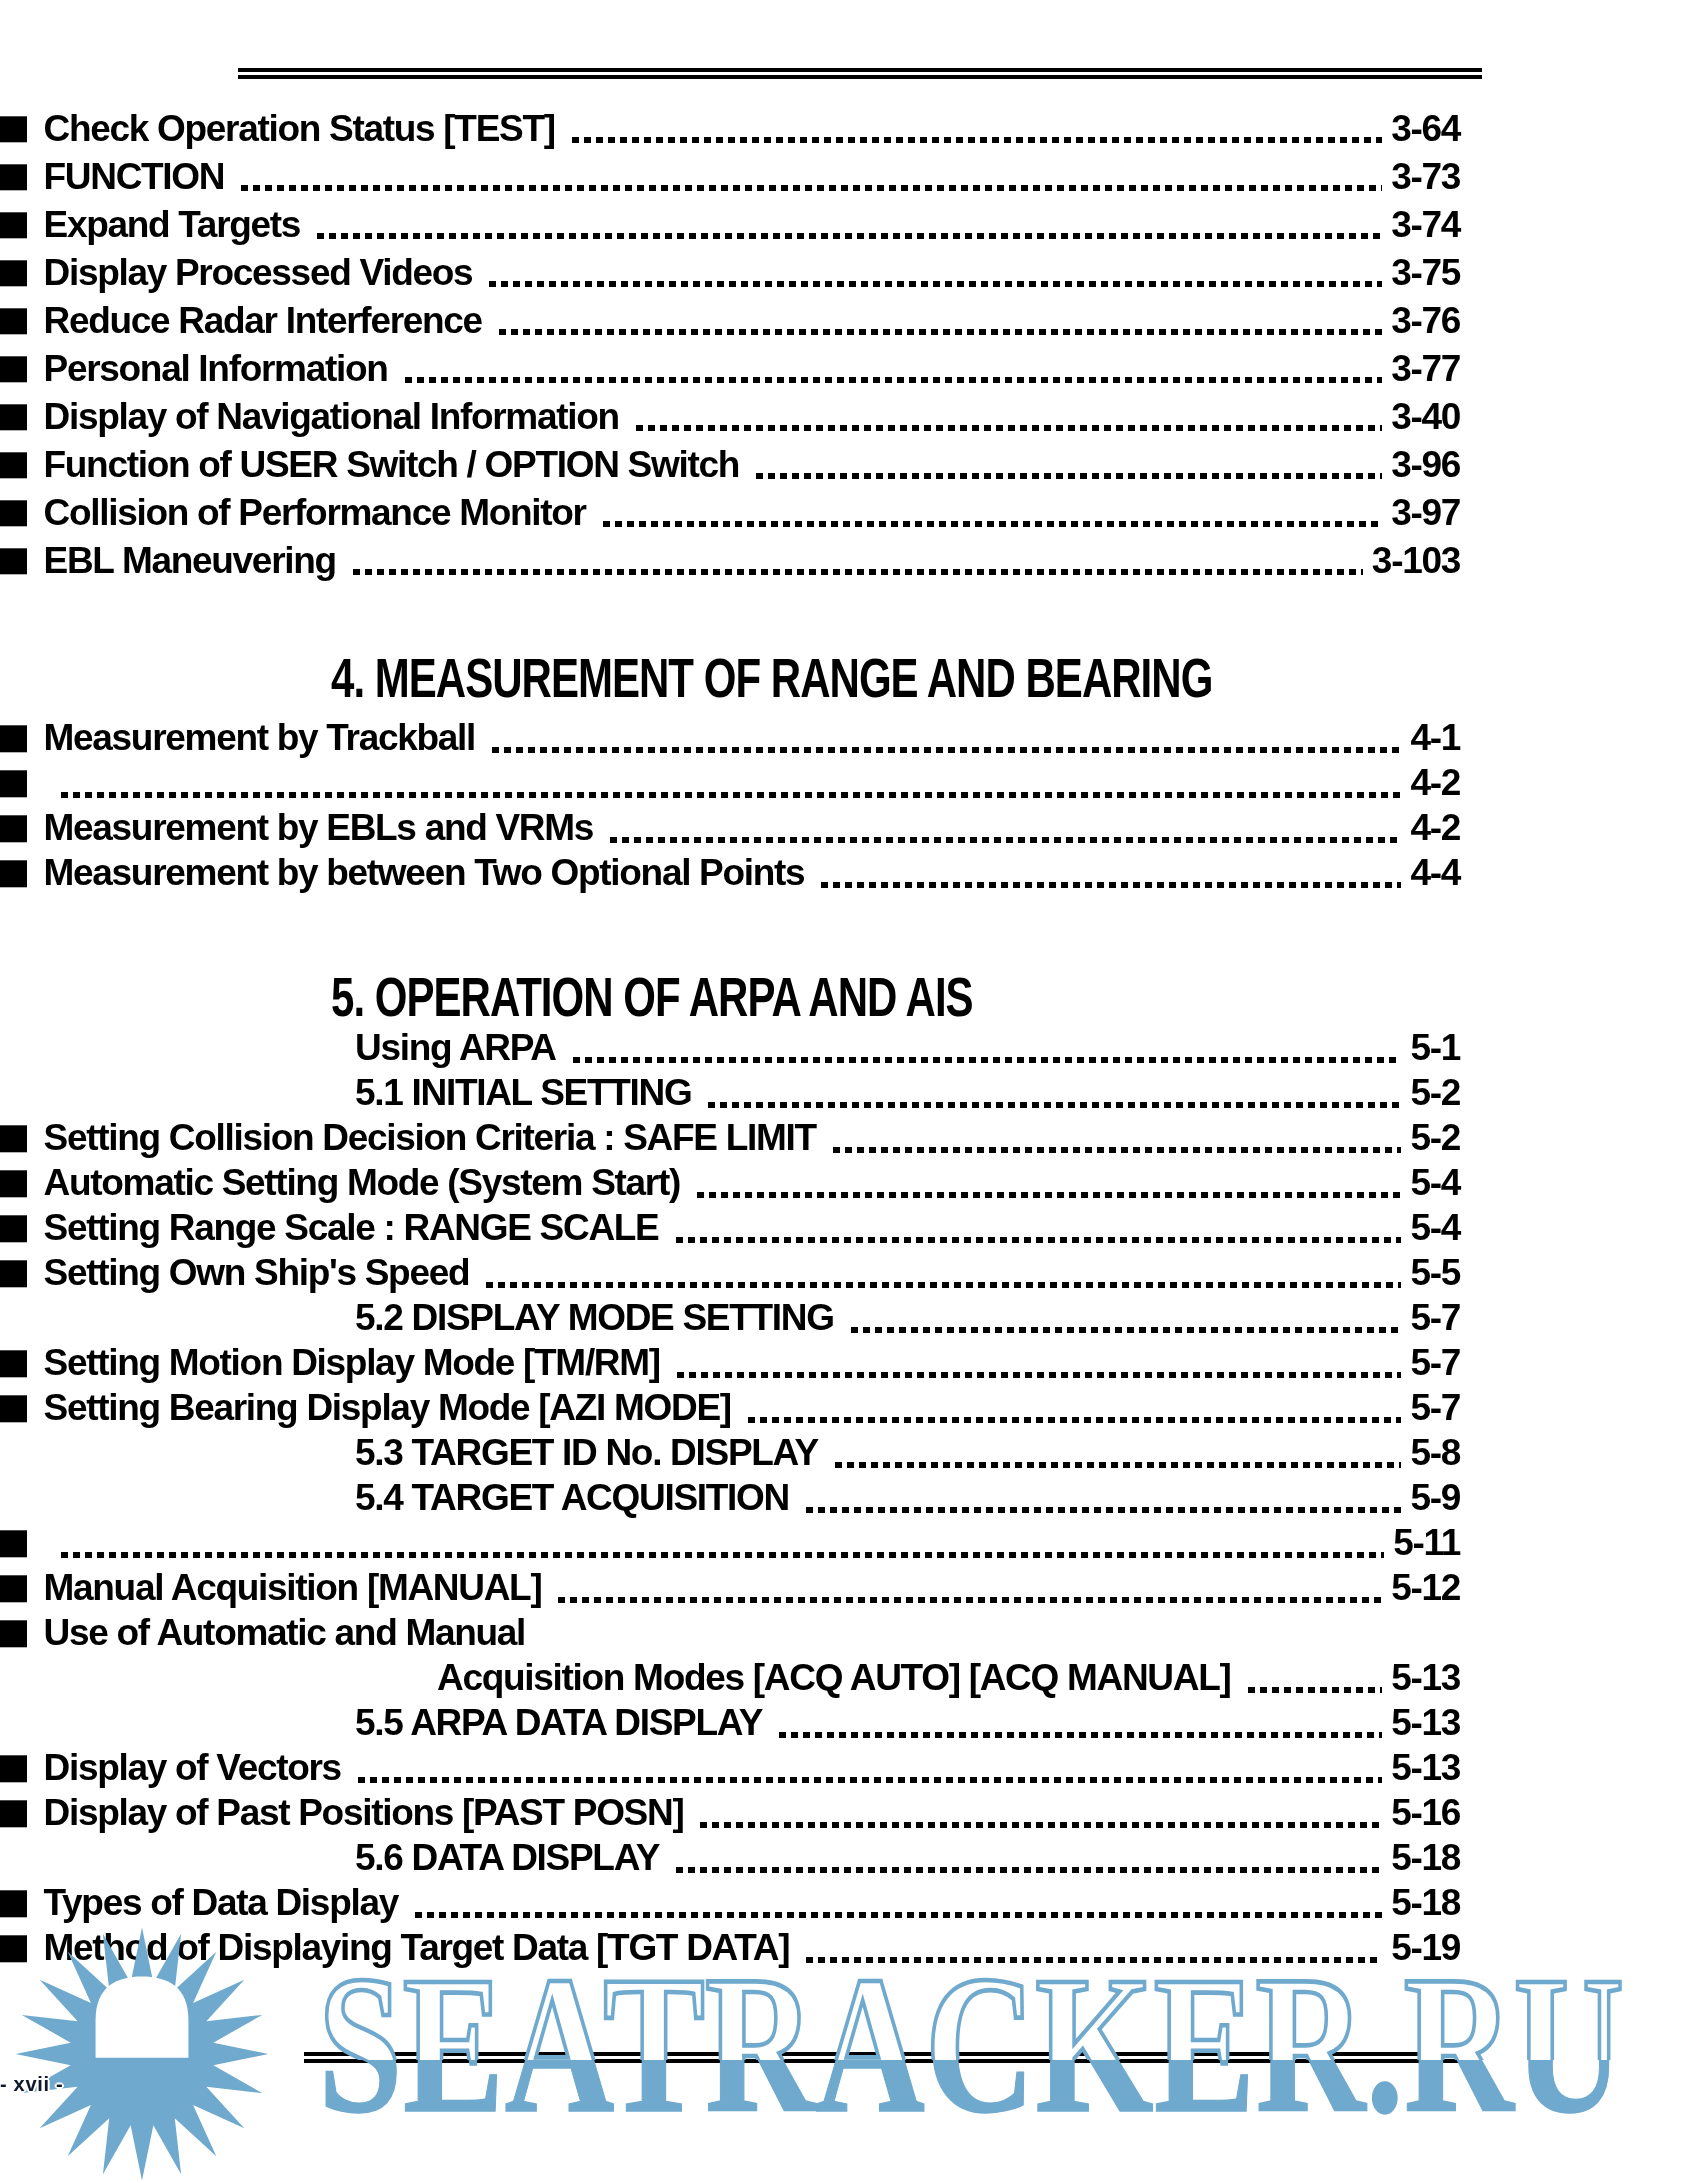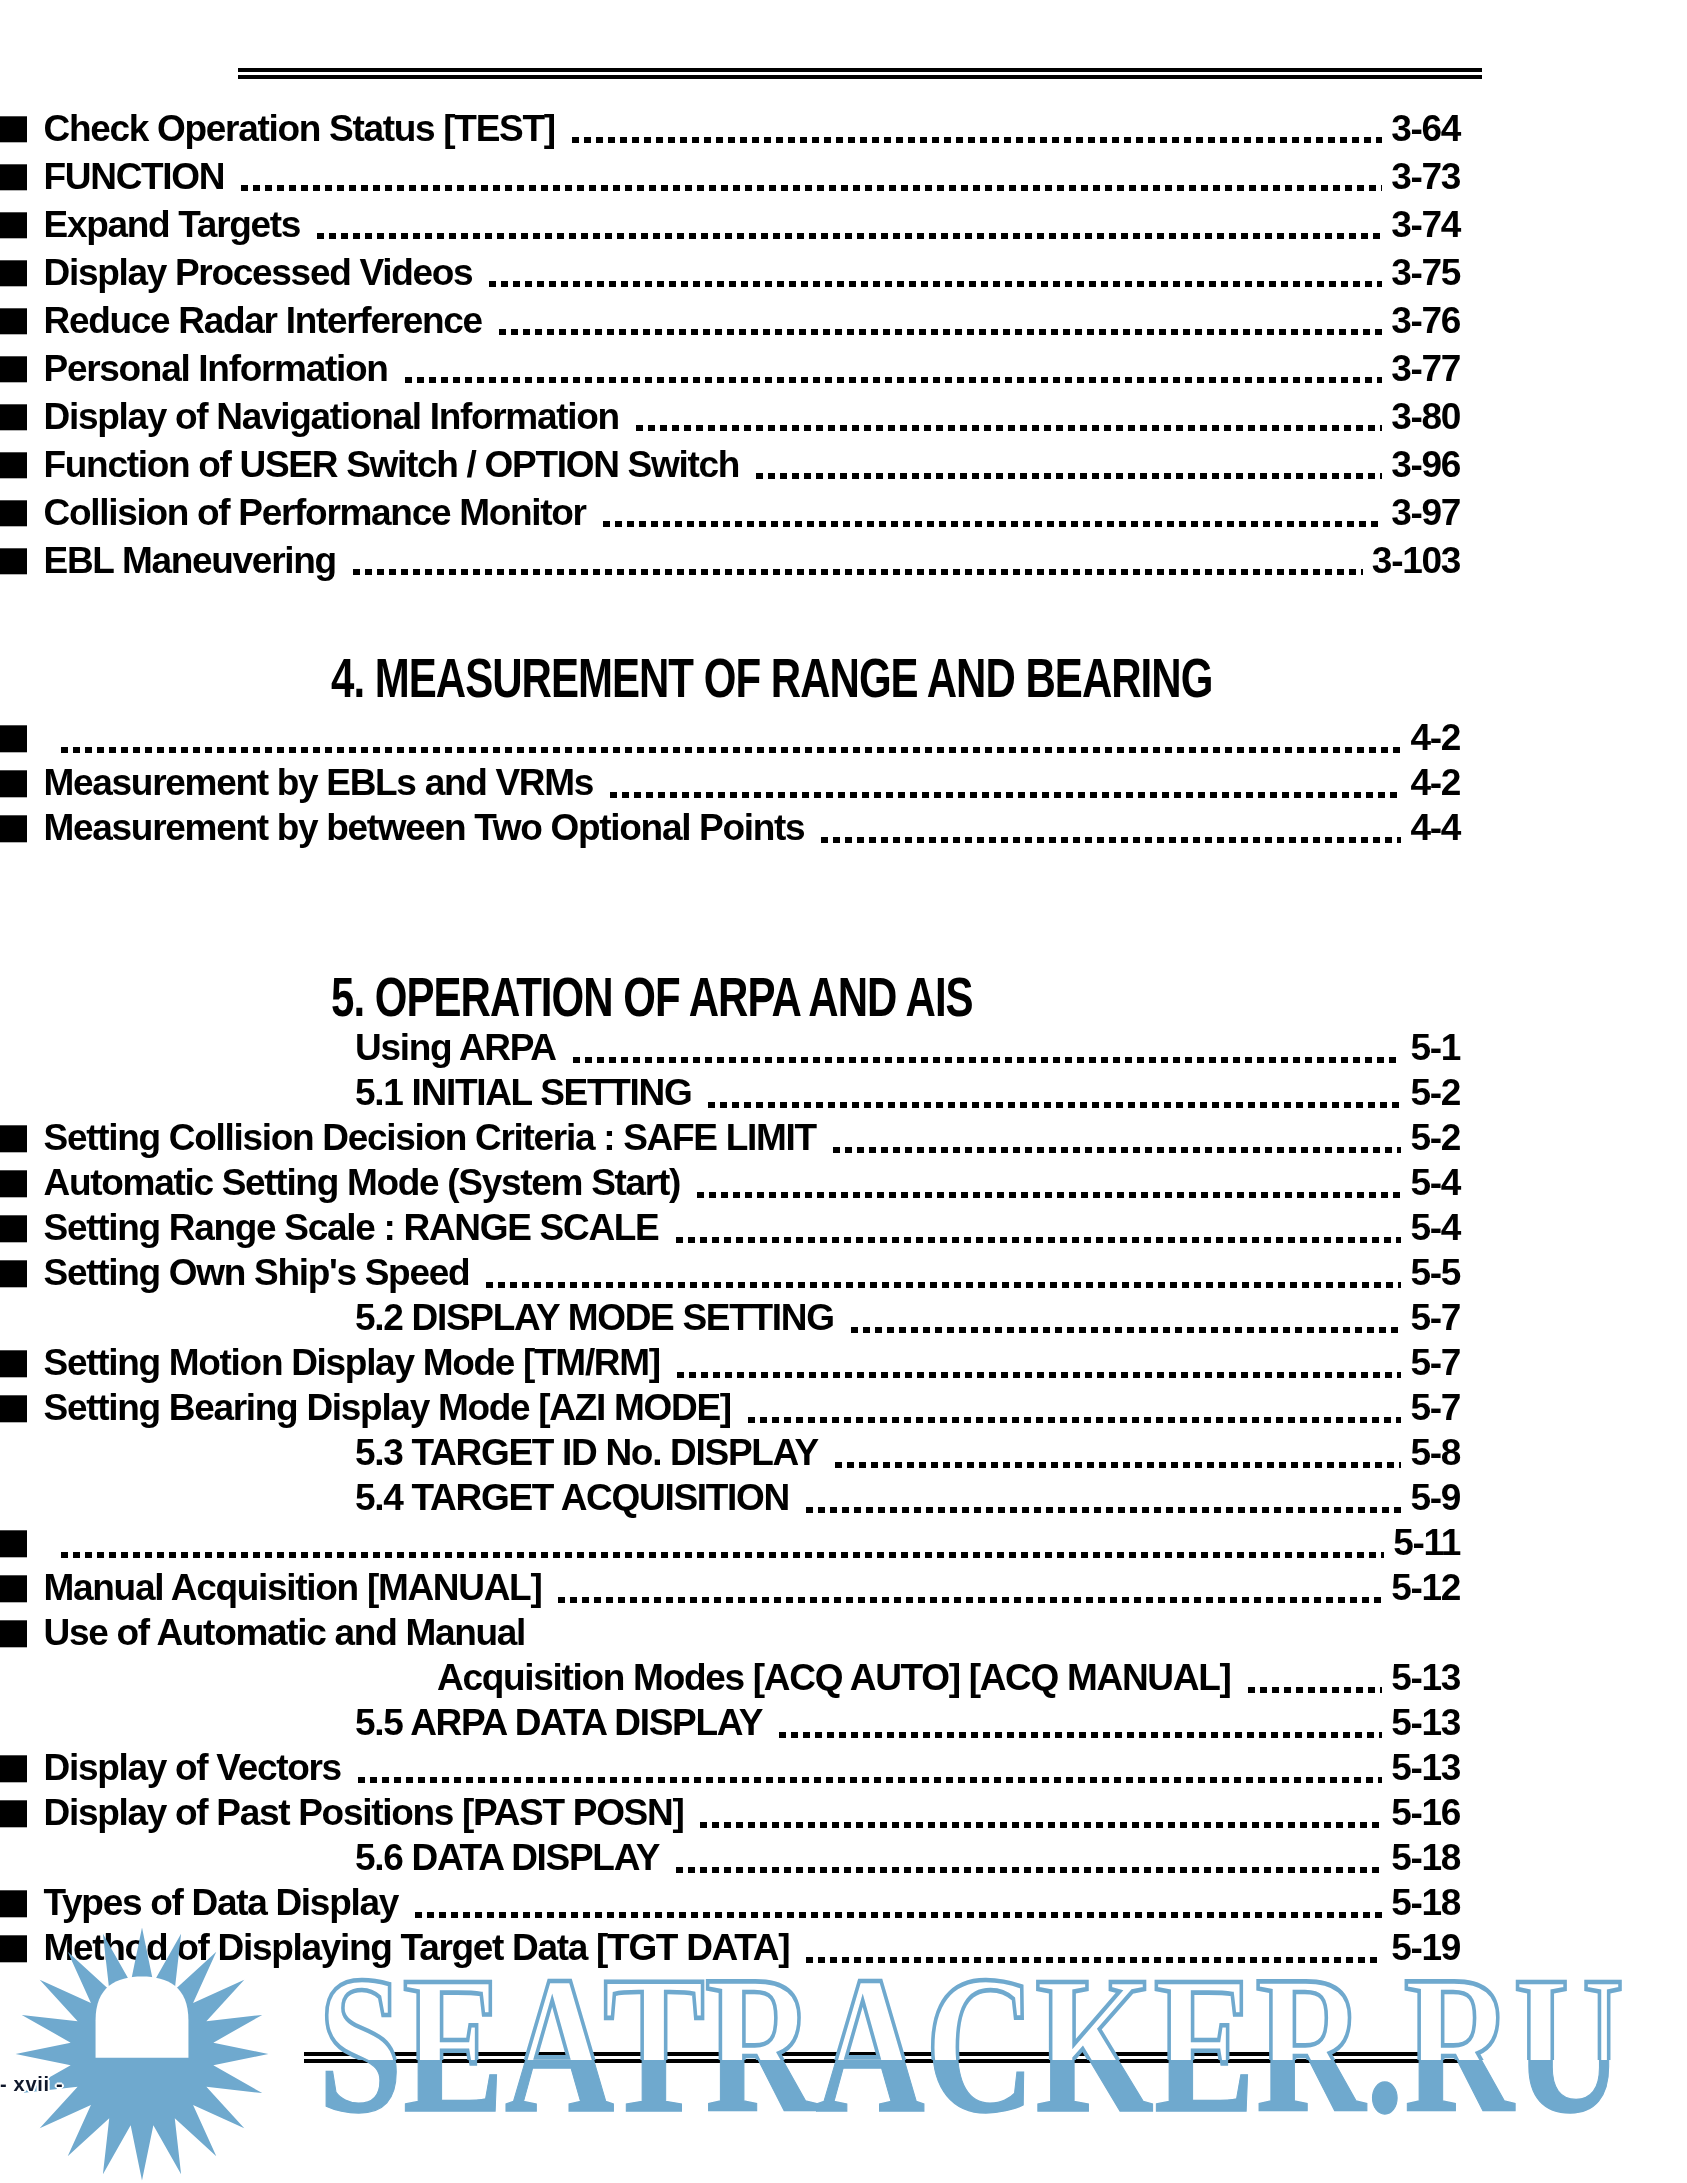--- a/index.html
+++ b/index.html
@@ -98,21 +98,21 @@
     <div class="toc-row lv-bullet">
       <span class="sq-bullet"></span>
       <span class="toc-label">Personal Information</span>
       <span class="dot-leader"></span>
       <span class="toc-page">3-77</span>
     </div>
     <div class="toc-row lv-bullet">
       <span class="sq-bullet"></span>
       <span class="toc-label">Display of Navigational Information</span>
       <span class="dot-leader"></span>
-      <span class="toc-page">3-80</span>
+      <span class="toc-page">3-40</span>
     </div>
     <div class="toc-row lv-bullet">
       <span class="sq-bullet"></span>
       <span class="toc-label">Function of USER Switch / OPTION Switch</span>
       <span class="dot-leader"></span>
       <span class="toc-page">3-96</span>
     </div>
     <div class="toc-row lv-bullet">
       <span class="sq-bullet"></span>
       <span class="toc-label">Collision of Performance Monitor</span>
@@ -122,20 +122,26 @@
     <div class="toc-row lv-bullet">
       <span class="sq-bullet"></span>
       <span class="toc-label">EBL Maneuvering</span>
       <span class="dot-leader"></span>
       <span class="toc-page">3-103</span>
     </div>
   </div>
 
 <div id="heading-4" class="sec-heading">4. MEASUREMENT OF RANGE AND BEARING</div>
 <div id="block-s4" class="toc-block">
+    <div class="toc-row lv-bullet">
+      <span class="sq-bullet"></span>
+      <span class="toc-label">Measurement by Trackball</span>
+      <span class="dot-leader"></span>
+      <span class="toc-page">4-1</span>
+    </div>
     <div class="toc-row lv-bullet">
       <span class="sq-bullet"></span>
       <span class="dot-leader"></span>
       <span class="toc-page">4-2</span>
     </div>
     <div class="toc-row lv-bullet">
       <span class="sq-bullet"></span>
       <span class="toc-label">Measurement by EBLs and VRMs</span>
       <span class="dot-leader"></span>
       <span class="toc-page">4-2</span>

